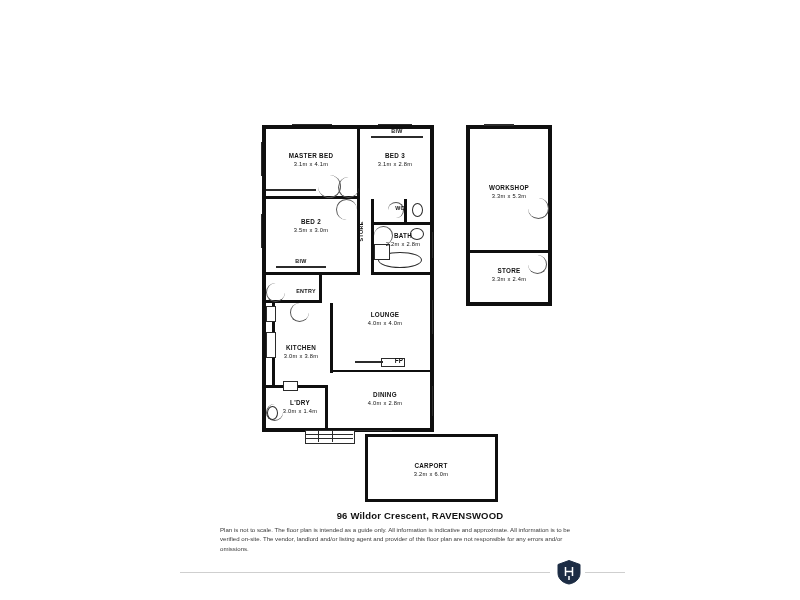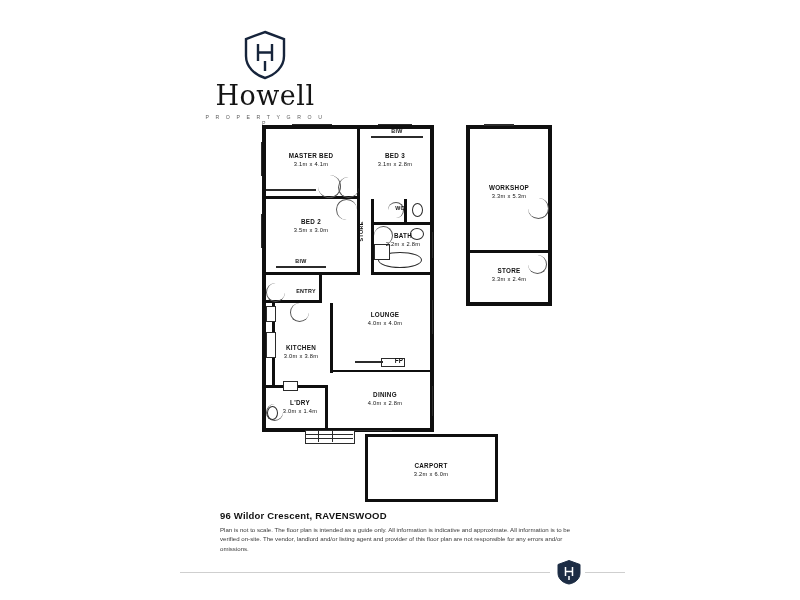--- a/index.html
+++ b/index.html
@@ -102,20 +102,21 @@
     position: absolute;
     left: 220px;
     top: 510px;
     width: 400px;
   }
   #caption .addr {
     font-size: 9.5px;
     font-weight: bold;
     color: #111;
     letter-spacing: 0.2px;
+    text-align: center;
   }
   #caption .disc {
     margin-top: 4px;
     font-size: 6.1px;
     line-height: 1.55;
     color: #3a3a3a;
     width: 355px;
   }
 
   
@@ -133,31 +134,20 @@
     top: 559px;
     width: 26px;
     height: 26px;
   }
 </style>
 </head>
 <body>
 
 <div id="page">
 
-  <div id="logo">
-    <div class="shield">
-      <svg viewBox="0 0 44 50" width="44" height="50">
-        <path d="M22 2 L41 9 L41 26 C41 37 32 45 22 48 C12 45 3 37 3 26 L3 9 Z" fill="none" stroke="#16243b" stroke-width="2.4"></path>
-        <path d="M15 14 L15 31 M29 14 L29 31 M15 22.5 L29 22.5" fill="none" stroke="#16243b" stroke-width="2.4"></path>
-        <path d="M22 31 L22 41" stroke="#16243b" stroke-width="2.4"></path>
-      </svg>
-    </div>
-    <div class="brand">Howell</div>
-    <div class="sub">P R O P E R T Y   G R O U P</div>
-  </div>
 
   <div class="wall" style="left:262px; top:125px; width:172px; height:4px;"></div>
   <div class="wall" style="left:262px; top:125px; width:4px; height:58px;"></div>
   <div class="wall" style="left:262px; top:183px; width:4px; height:107px;"></div>
   <div class="wall" style="left:262px; top:290px; width:4px; height:142px;"></div>
   <div class="wall" style="left:430px; top:125px; width:4px; height:150px;"></div>
   <div class="wall" style="left:430px; top:275px; width:4px; height:157px;"></div>
   <div class="wall" style="left:262px; top:428px; width:172px; height:4px;"></div>
 
   <div class="wall" style="left:262px; top:196px; width:98px; height:3px;"></div>

